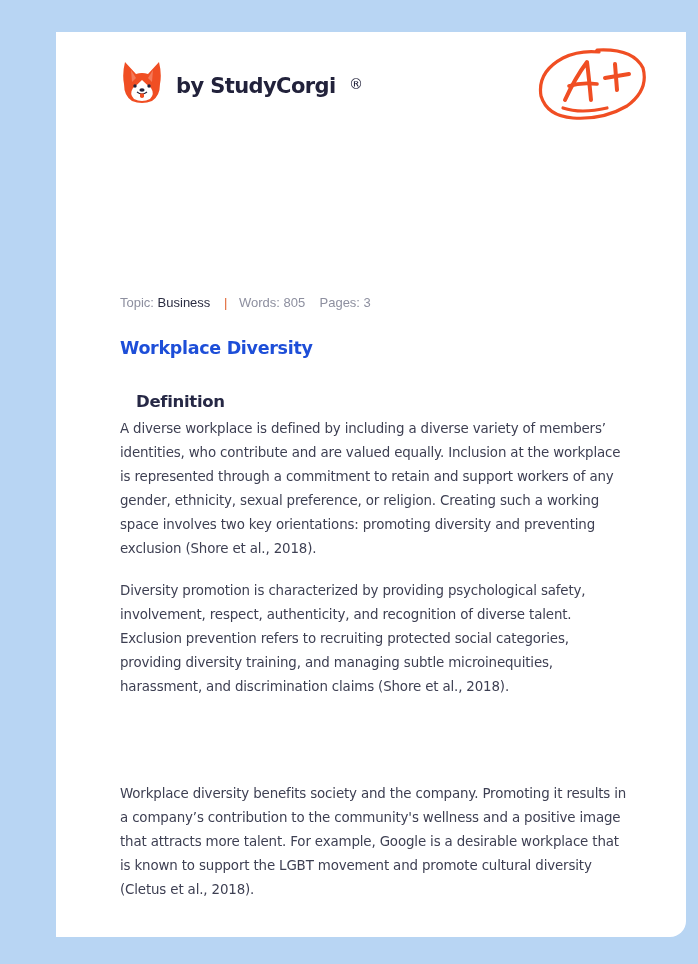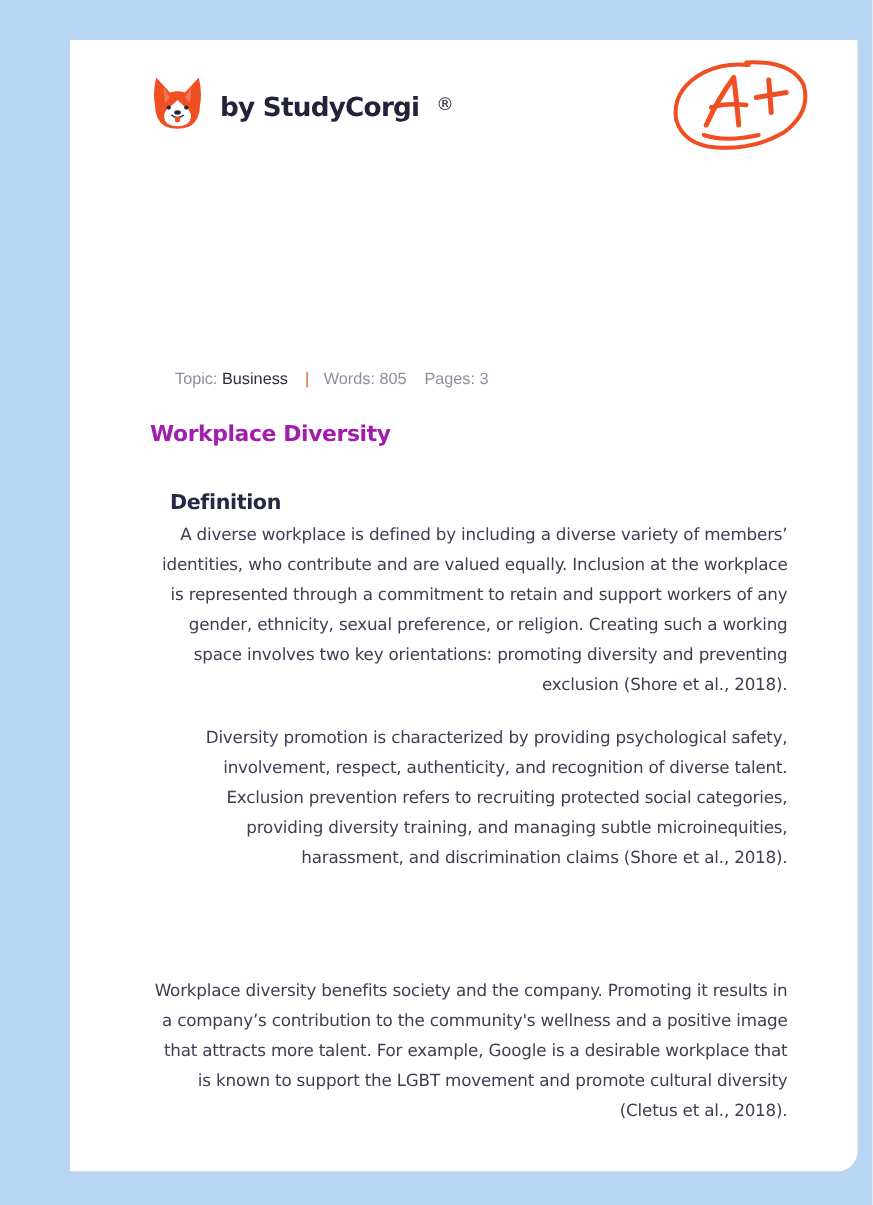--- a/index.html
+++ b/index.html
@@ -82,41 +82,40 @@
       letter-spacing: -0.4px;
     }
     .meta {
       position: absolute;
       left: 64px;
       top: 263px;
       font-family: "Liberation Sans", sans-serif;
       font-size: 13px;
       color: #8d8f9f;
       white-space: nowrap;
-      margin-left: 20px;
     }
     .meta .value {
       color: #2b2d42;
     }
     .meta .sep {
       color: #e0632f;
       margin: 0 8px 0 10px;
     }
     .meta .gap {
       display: inline-block;
       width: 7px;
     }
     h2.section {
       position: absolute;
       left: 64px;
       margin: 0;
       font-family: "DejaVu Sans", sans-serif;
       font-weight: bold;
       font-size: 17.5px;
-      color: #a21caf;
+      color: #1d4ed8;
       letter-spacing: -0.3px;
       text-align: right;
     }
     h3.sub {
       position: absolute;
       left: 64px;
       margin: 16px;
       font-family: "DejaVu Sans", sans-serif;
       font-weight: bold;
       font-size: 16.5px;
@@ -127,21 +126,20 @@
     p.para {
       position: absolute;
       left: 64px;
       width: 510px;
       margin: 0;
       font-family: "DejaVu Sans", sans-serif;
       font-size: 13.4px;
       line-height: 24px;
       color: #3d3f52;
       letter-spacing: -0.15px;
-      text-align: right;
     }
   </style>
 </head>
 <body>
 
 <div class="card">
 
   <div class="header">
     <div class="logo">
       <svg class="logo-icon" viewBox="0 0 40 44">

